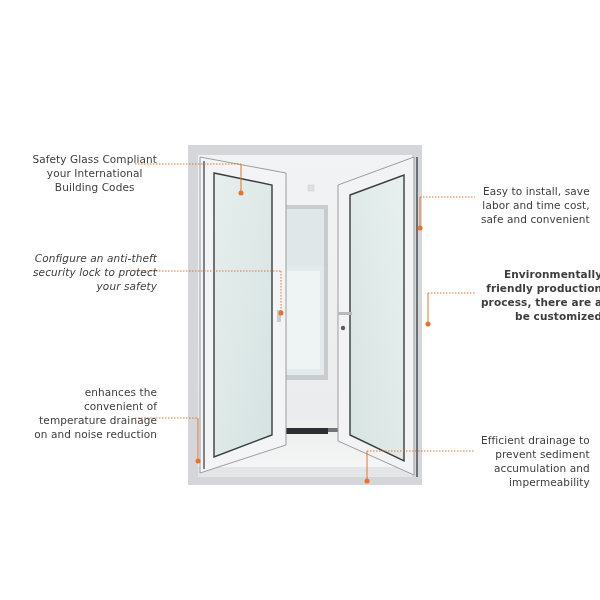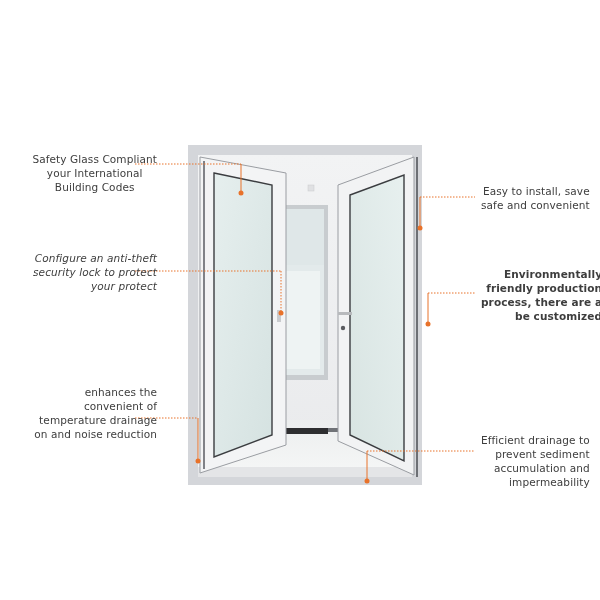--- a/index.html
+++ b/index.html
@@ -103,32 +103,33 @@
 
 <div class="callout left" style="right:443px; top:152px;text-align:center;">
   <span class="ln">Safety Glass Compliant</span>
   <span class="ln">your International</span>
   <span class="ln">Building Codes</span>
 </div>
 
 <div class="callout left" style="right:443px; top:251px;font-style:italic;">
   <span class="ln">Configure an anti-theft</span>
   <span class="ln">security lock to protect</span>
-  <span class="ln">your protect</span>
+  <span class="ln">your safety</span>
 </div>
 
 <div class="callout left" style="right:443px; top:385px;">
   <span class="ln">enhances the</span>
   <span class="ln">convenient of</span>
   <span class="ln">temperature drainage</span>
   <span class="ln">on and noise reduction</span>
 </div>
 
 <div class="callout right" style="left:481px; top:176px;">
   <span class="ln">Easy to install, save</span>
+  <span class="ln">labor and time cost,</span>
   <span class="ln">safe and convenient</span>
 </div>
 
 <div class="callout right" style="left:481px; top:259px;font-weight:bold;">
   <span class="ln">Environmentally</span>
   <span class="ln">friendly production</span>
   <span class="ln">process, there are a</span>
   <span class="ln">be customized</span>
 </div>
 

